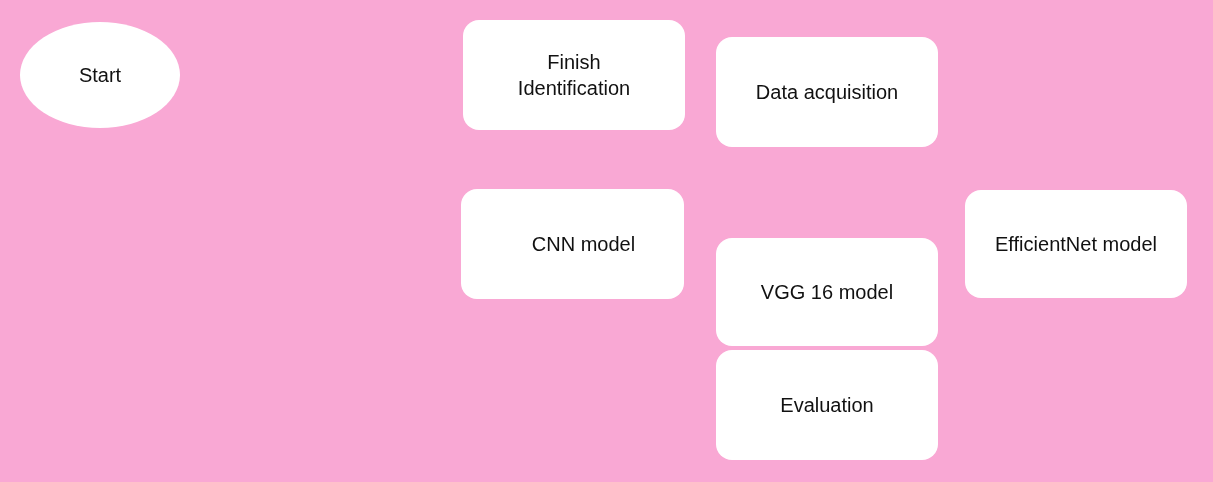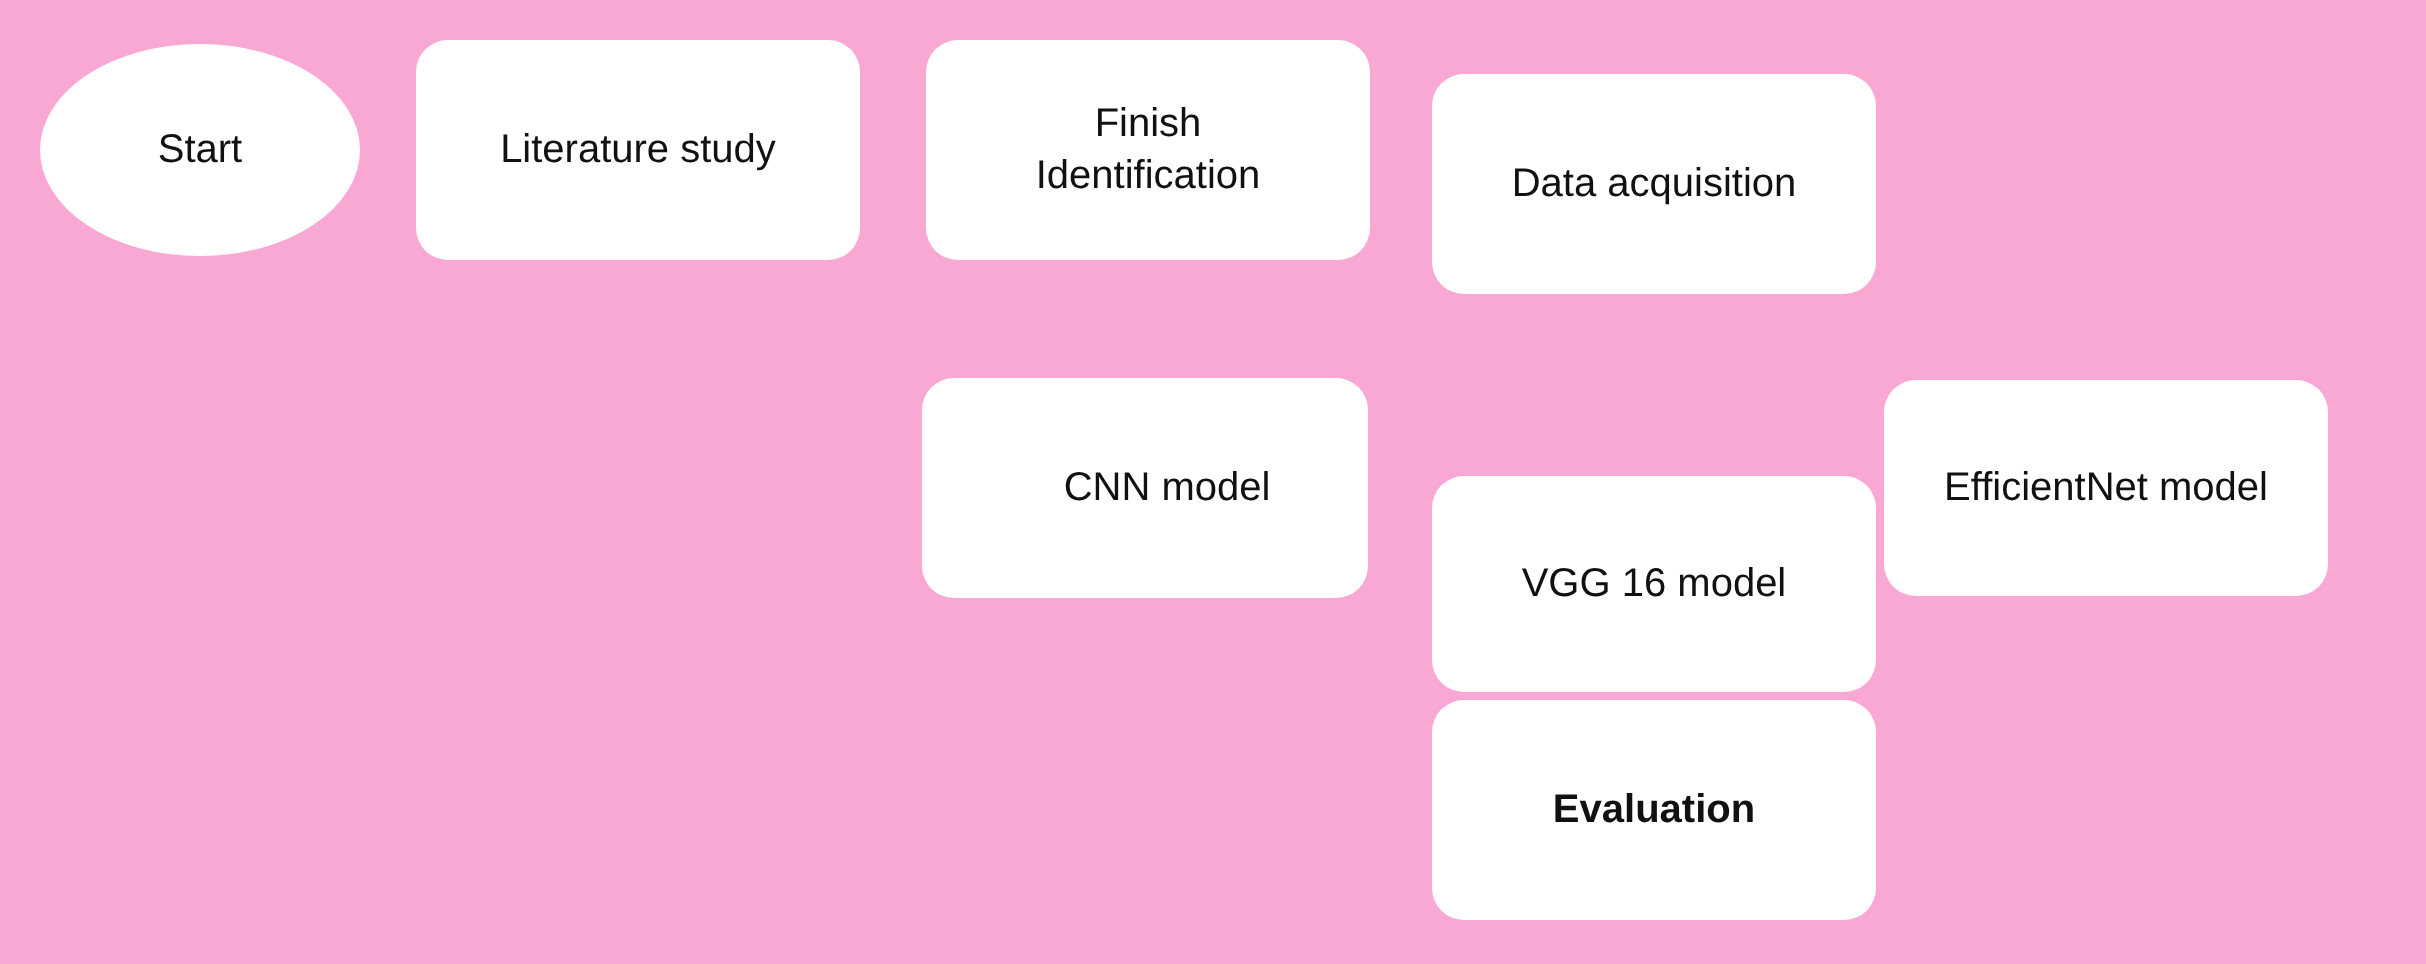--- a/index.html
+++ b/index.html
@@ -40,43 +40,40 @@
 </style>
 </head>
 <body style="background: rgb(0, 0, 0);">
 
 <div class="canvas">
 
   <div class="node ellipse" style="left: 20px; top: 22px; width: 160px; height: 106px; background: rgb(255, 255, 255);">
     <span class="node-label" style="color: rgb(17, 17, 17);">Start</span>
   </div>
 
-  <div class="node rounded-rect" style="left: 208px; top: 20px; width: 222px; height: 110px; background: rgb(255, 255, 255);">
-    <span class="node-label" style="color: rgb(17, 17, 17);">Literature study</span>
-  </div>
 
   <div class="node rounded-rect" style="left: 463px; top: 20px; width: 222px; height: 110px; background: rgb(255, 255, 255);">
     <span class="node-label" style="color: rgb(17, 17, 17);">Finish
 Identification</span>
   </div>
 
   <div class="node rounded-rect" style="left: 716px; top: 37px; width: 222px; height: 110px; background: rgb(255, 255, 255);">
     <span class="node-label" style="color: rgb(17, 17, 17);">Data acquisition</span>
   </div>
 
   <div class="node rounded-rect" style="left: 461px; top: 189px; width: 223px; height: 110px; background: rgb(255, 255, 255);">
     <span class="node-label" style="color: rgb(17, 17, 17); margin-left: 22px;">CNN model</span>
   </div>
 
   <div class="node rounded-rect" style="left: 716px; top: 190px; width: 222px; height: 108px; background: rgb(255, 255, 255); margin-top: 48px;">
     <span class="node-label" style="color: rgb(17, 17, 17);">VGG 16 model</span>
   </div>
 
-  <div class="node rounded-rect" style="left: 942px; top: 190px; width: 222px; height: 108px; background: rgb(255, 255, 255);">
+  <div class="node rounded-rect" style="left: 965px; top: 190px; width: 222px; height: 108px; background: rgb(255, 255, 255);">
     <span class="node-label" style="color: rgb(17, 17, 17);">EfficientNet model</span>
   </div>
 
 
   <div class="node rounded-rect" style="left: 716px; top: 350px; width: 222px; height: 110px; background: rgb(255, 255, 255);">
-    <span class="node-label" style="color: rgb(17, 17, 17); font-weight: bold;">Evaluation</span>
+    <span class="node-label" style="color: rgb(17, 17, 17);">Evaluation</span>
   </div>
 
 </div>
 
 </body></html>

